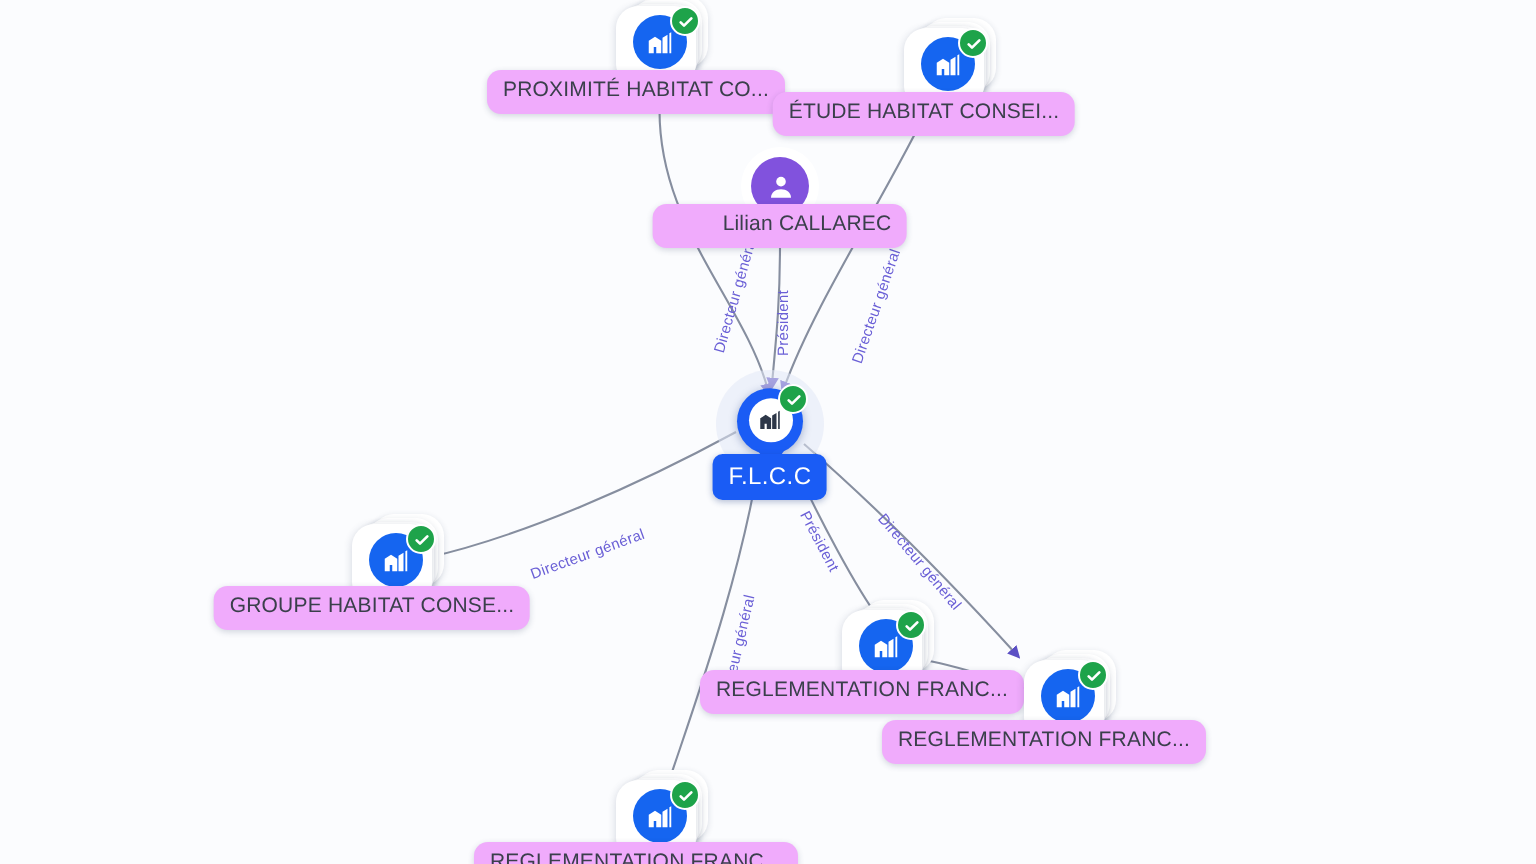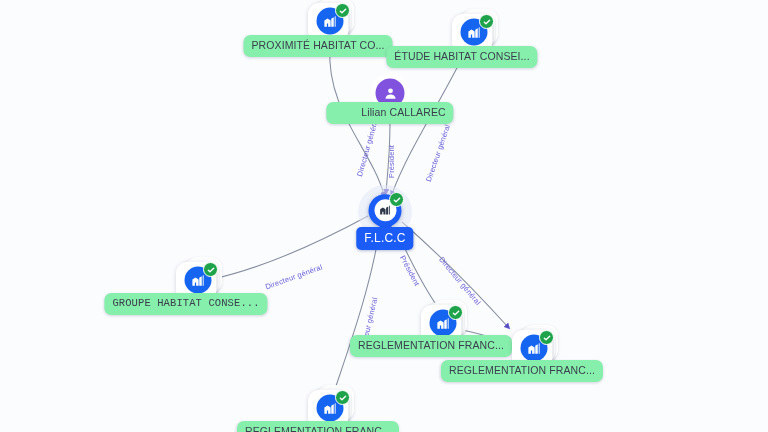--- a/index.html
+++ b/index.html
@@ -91,21 +91,21 @@
     justify-content: center;
   }
   .badge svg { display:block; }
 
   .node-label {
     position: absolute;
     left: 50%;
     top: 50%;
     transform: translate(-50%, 0);
     margin-top: 14px;
-    background: #86efac;
+    background: #f0abfc;
     color: #3a3f4b;
     font-size: 10.5px;
     letter-spacing: 0.1px;
     line-height: 1;
     padding: 5px 8px 6px 8px;
     border-radius: 7px;
     white-space: nowrap;
     box-shadow: 0 1px 3px rgba(40,55,90,0.20);
   }
   .node-label.offset-left  { transform: translate(-50%, 0) translateX(-12px); }
@@ -303,21 +303,21 @@
     <div class="avatar org">
       <svg width="15" height="15" viewBox="0 0 24 24" fill="#ffffff">
           <path d="M3 21V11l5-3.2L13 11v10h-4v-5H7v5H3zm11 0V8.5l4-2.4V21h-4zm5.5 0V5l1.5-.9V21h-1.5z"></path>
         </svg>
     </div>
     <div class="badge">
       <svg width="8" height="8" viewBox="0 0 24 24" fill="none" stroke="#ffffff" stroke-width="4" stroke-linecap="round" stroke-linejoin="round">
           <path d="M4 12.5l5 5L20 6.5"></path>
         </svg>
     </div>
-    <div class="node-label offset-left" style="margin-top:13px;font-family:Liberation Mono, monospace;">GROUPE HABITAT CONSE...</div>
+    <div class="node-label offset-left" style="margin-top:13px;">GROUPE HABITAT CONSE...</div>
   </div>
 
   <div class="node" style="left:443px; top:323px;">
     <div class="stack">
       <i class="c1"></i>
         <i class="c2"></i>
         <i class="c3"></i>
         <i class="c0"></i>
     </div>
     <div class="avatar org">

